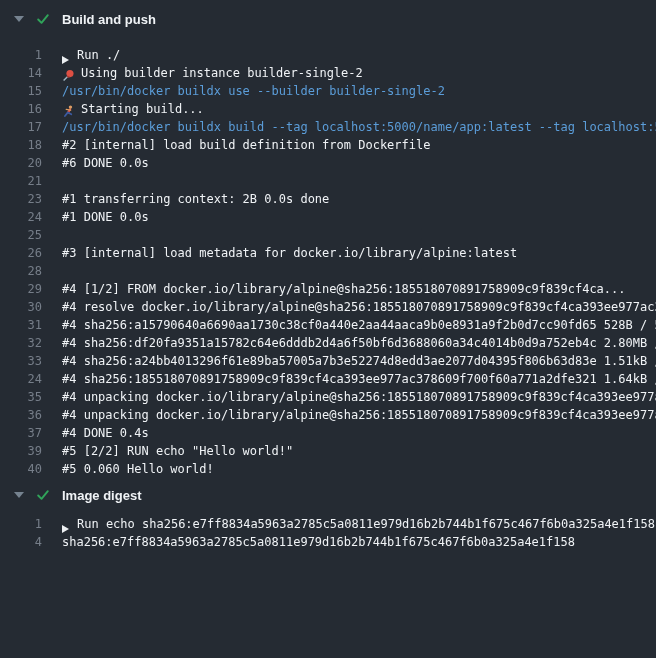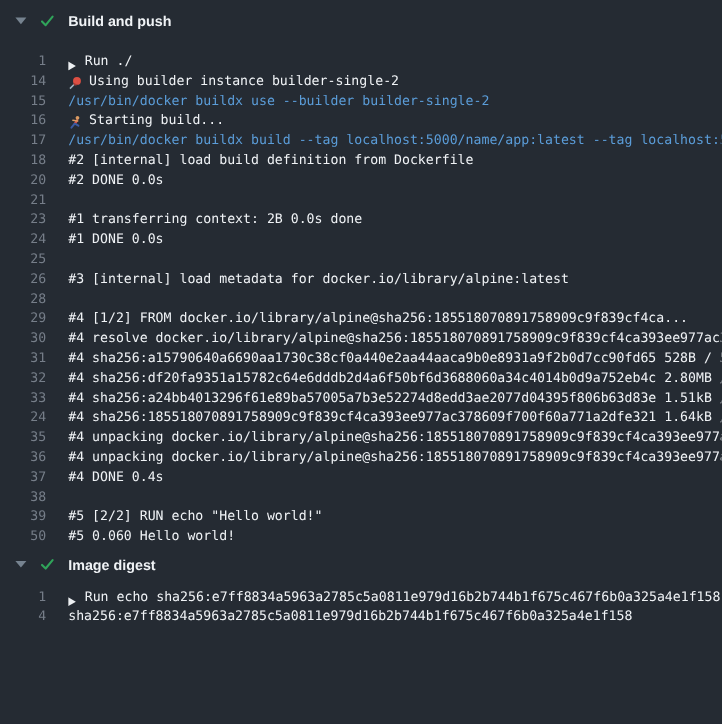--- a/index.html
+++ b/index.html
@@ -97,21 +97,21 @@
         </div>
         <div class="row">
           <span class="num">18</span>
           <span class="content">
             <span class="ltext">#2 [internal] load build definition from Dockerfile</span>
           </span>
         </div>
         <div class="row">
           <span class="num">20</span>
           <span class="content">
-            <span class="ltext">#2 DONE 0.0s</span>
+            <span class="ltext">#6 DONE 0.0s</span>
           </span>
         </div>
         <div class="row">
           <span class="num">21</span>
           <span class="content">
             <span class="ltext"></span>
           </span>
         </div>
         <div class="row">
           <span class="num">23</span>
@@ -191,33 +191,27 @@
             <span class="ltext">#4 unpacking docker.io/library/alpine@sha256:185518070891758909c9f839cf4ca393ee977ac</span>
           </span>
         </div>
         <div class="row">
           <span class="num">37</span>
           <span class="content">
             <span class="ltext">#4 DONE 0.4s</span>
           </span>
         </div>
         <div class="row">
-          <span class="num">38</span>
-          <span class="content">
-            <span class="ltext"></span>
-          </span>
-        </div>
-        <div class="row">
           <span class="num">39</span>
           <span class="content">
             <span class="ltext">#5 [2/2] RUN echo "Hello world!"</span>
           </span>
         </div>
         <div class="row">
-          <span class="num">50</span>
+          <span class="num">40</span>
           <span class="content">
             <span class="ltext">#5 0.060 Hello world!</span>
           </span>
         </div>
       </div>
     </div>
     <div class="section">
       <div class="section-header">
         <div class="caret-box">
           <div class="caret-down"></div>

